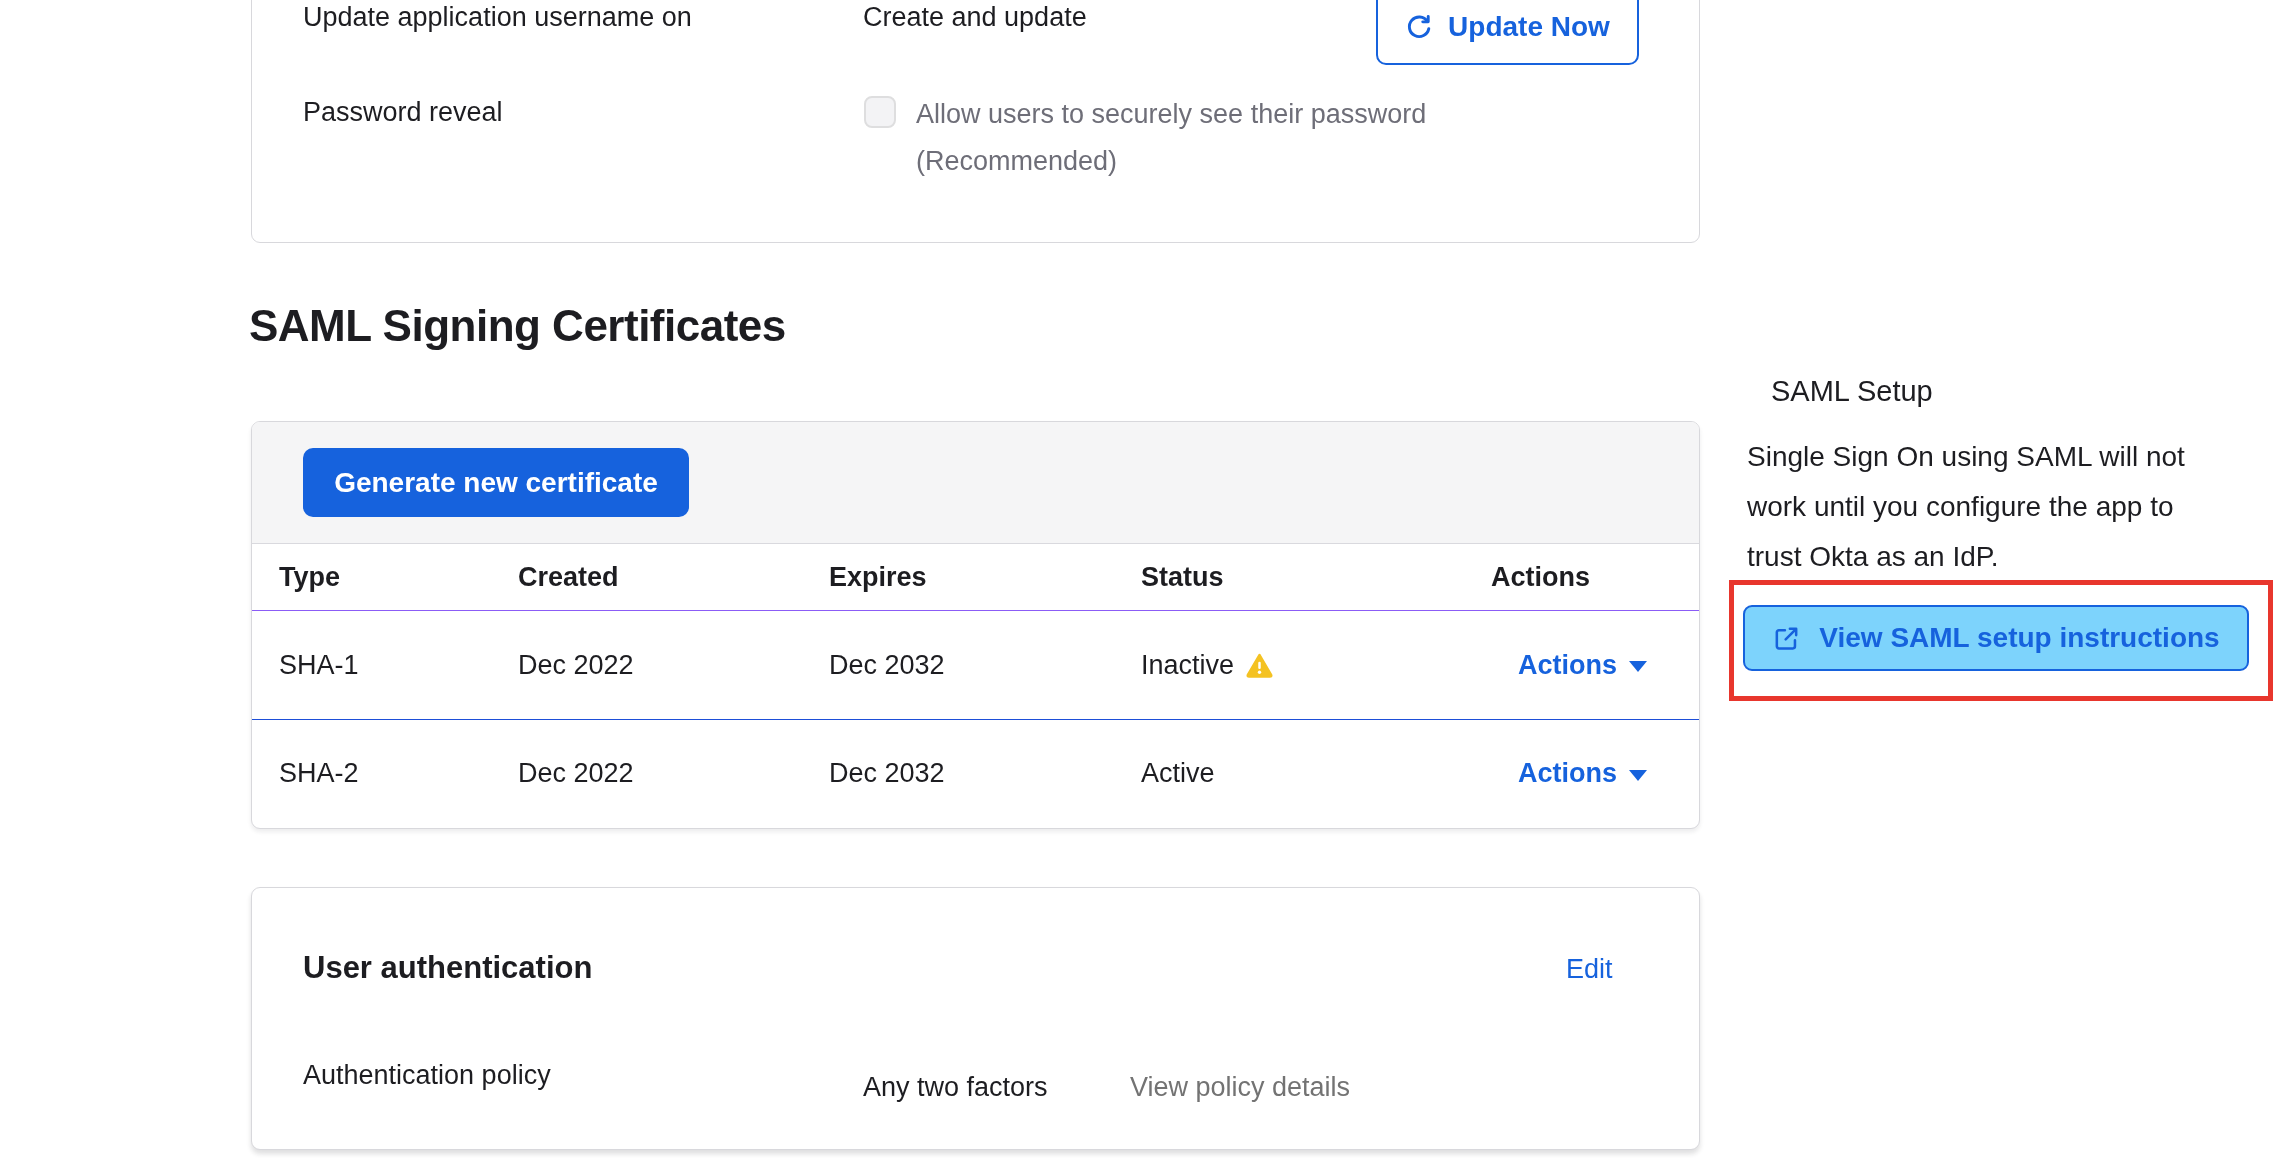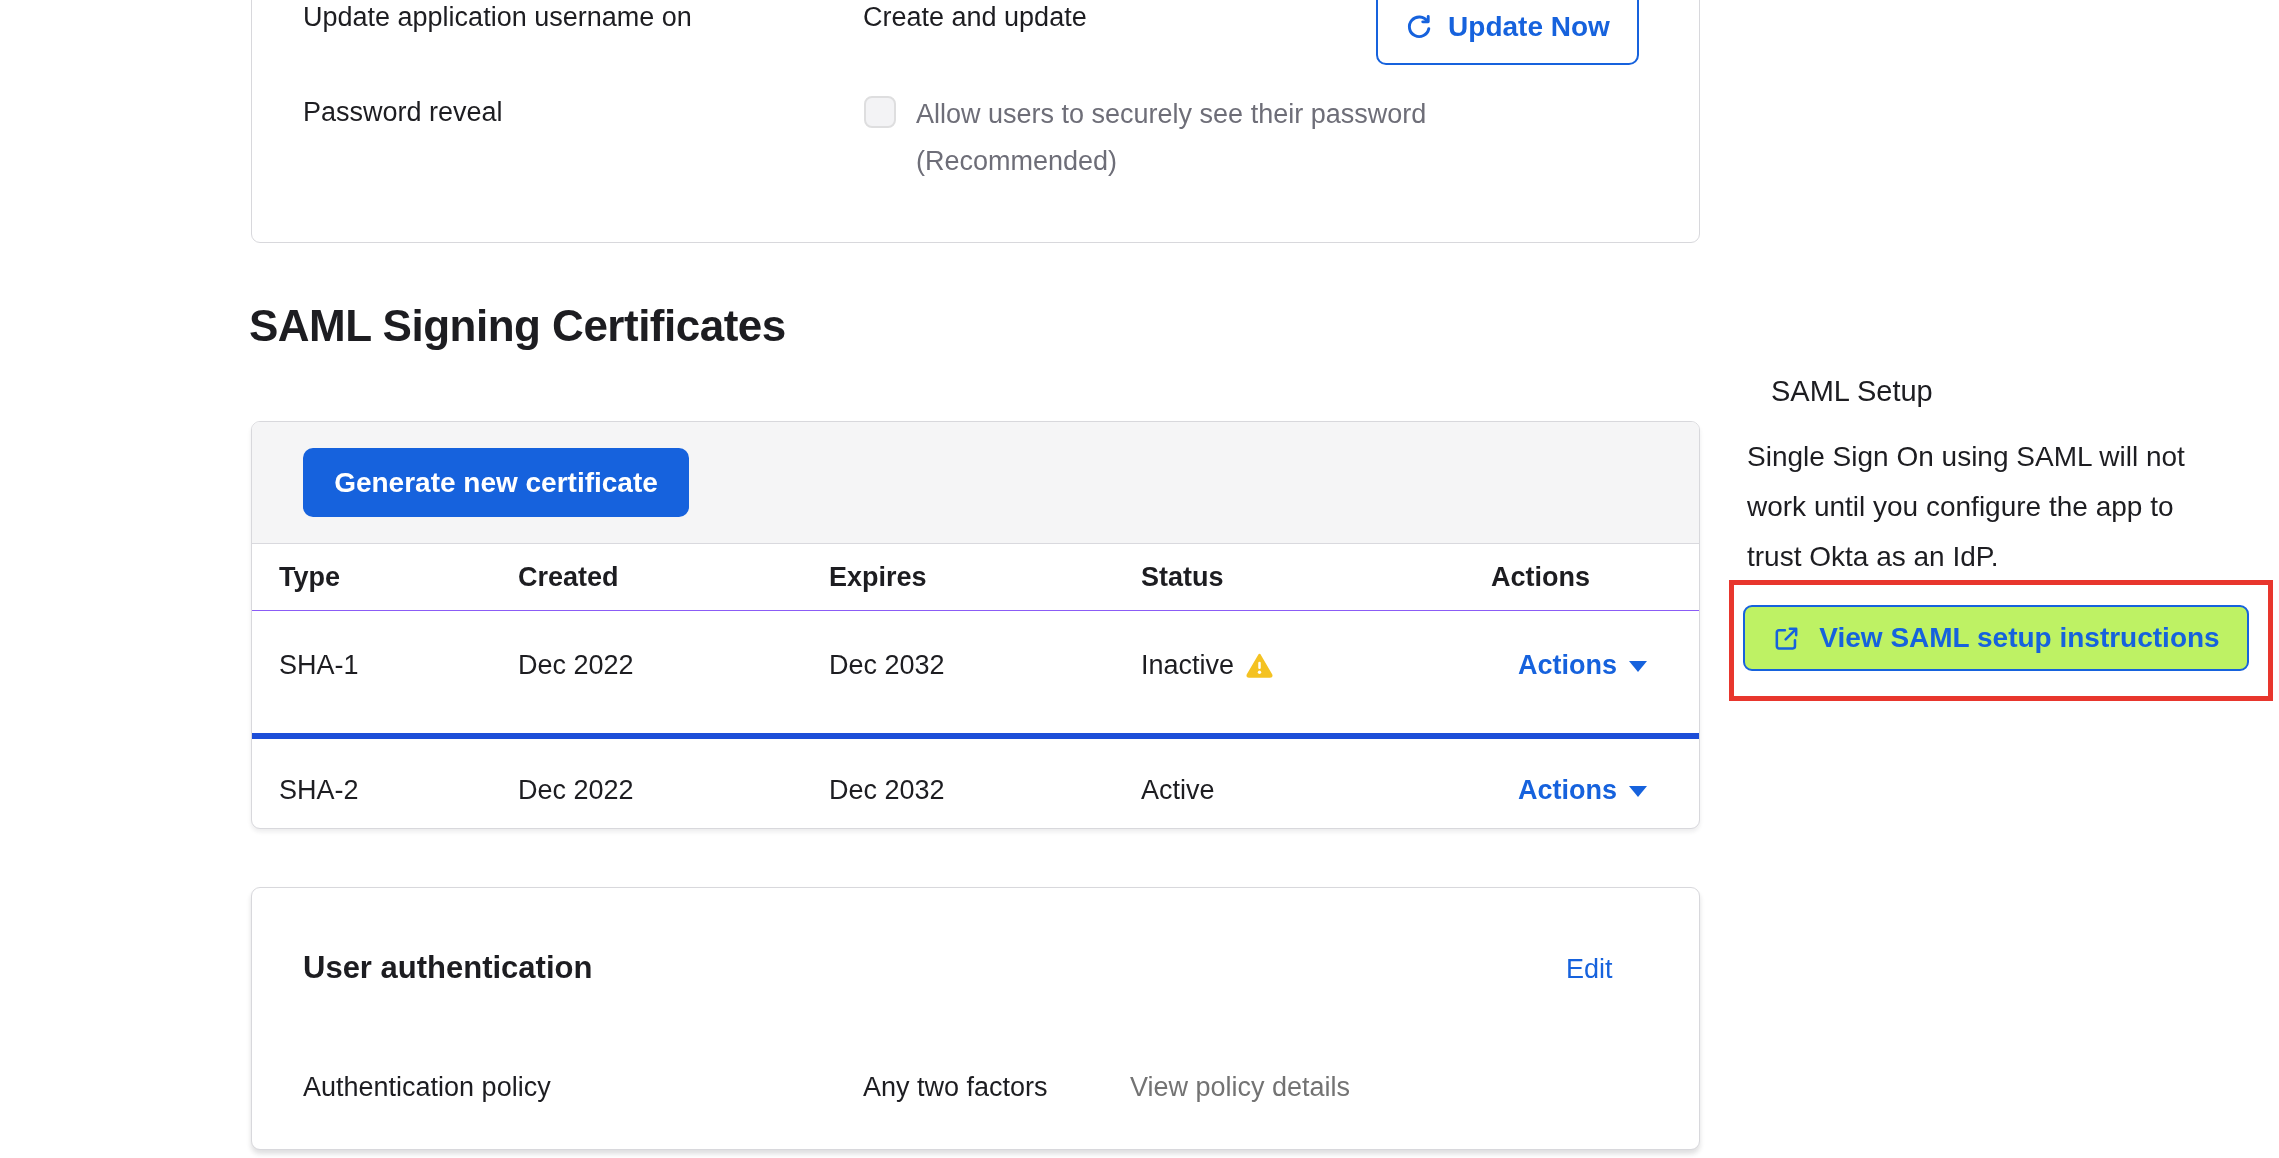--- a/index.html
+++ b/index.html
@@ -31,45 +31,45 @@
     box-shadow:0 3px 4px rgba(29,29,33,.08); }
   .cert-toolbar { height:122px; background:#f5f5f6; border-bottom:1px solid #d9d9de;
     display:flex; align-items:center; padding-left:51px; }
   .gen-btn { width:386px; height:69px; background:#1662dd; color:#fff; border:none;
     border-radius:10px; font-size:28px; font-weight:bold;
     font-family:"Liberation Sans","DejaVu Sans",sans-serif; cursor:pointer; }
   .tbl-row { display:grid; grid-template-columns:239px 311px 312px 350px 1fr;
     align-items:center; padding-left:27px; font-size:27px; }
   .tbl-head { height:67px; font-weight:bold; border-bottom:1px solid #8b5cf6; }
   .tbl-data { height:108px; }
-  .tbl-data + .tbl-data { border-top:6px solid #1d4ed8;margin-top:14px; }
+  .tbl-data + .tbl-data { border-top:1px solid #1d4ed8; }
   .status-cell { display:flex; align-items:center; gap:12px; }
   .actions-link { display:flex; align-items:center; gap:12px; color:#1662dd;
     font-weight:bold; cursor:pointer; padding-left:27px; }
   .caret { width:0; height:0; border-left:9px solid transparent; border-right:9px solid transparent;
     border-top:11px solid #1662dd; margin-top:3px; }
 
   
   .saml-title { position:absolute; left:1747px; top:375px; font-size:29px; font-weight:normal;margin-left:24px; }
   .saml-desc { position:absolute; left:1747px; top:432px; width:560px; font-size:28px;
     line-height:50px; color:#1d1d21; }
   .red-box { position:absolute; left:1729px; top:580px; width:544px; height:121px;
     border:5px solid #e8362d; }
   .saml-btn { position:absolute; left:9px; top:20px; width:506px; height:66px;
-    background:#bef264; border:2px solid #1662dd; border-radius:9px;
+    background:#7dd3fc; border:2px solid #1662dd; border-radius:9px;
     display:flex; align-items:center; justify-content:center; gap:18px; cursor:pointer; }
   .saml-btn span.lbl { color:#1662dd; font-size:28px; font-weight:bold; }
 
   
   .auth-card { left:251px; top:887px; width:1449px; height:263px;
     box-shadow:0 4px 5px rgba(29,29,33,.14); }
   .auth-title { position:absolute; left:51px; top:62px; font-size:31px; font-weight:bold; }
   .edit-link { position:absolute; left:1314px; top:66px; font-size:27px; font-weight:normal;
     color:#1662dd; cursor:pointer; }
-  .auth-label { position:absolute; left:51px; top:184px; font-size:27px; }
+  .auth-label { position:absolute; left:51px; top:172px; font-size:27px; }
   .auth-value { position:absolute; left:611px; top:184px; font-size:27px; }
   .policy-link { position:absolute; left:878px; top:184px; font-size:27px; color:#737373; cursor:pointer; }
 
   .icon-svg { display:block; }
 </style>
 </head>
 <body>
 
 <div class="stage">
 

